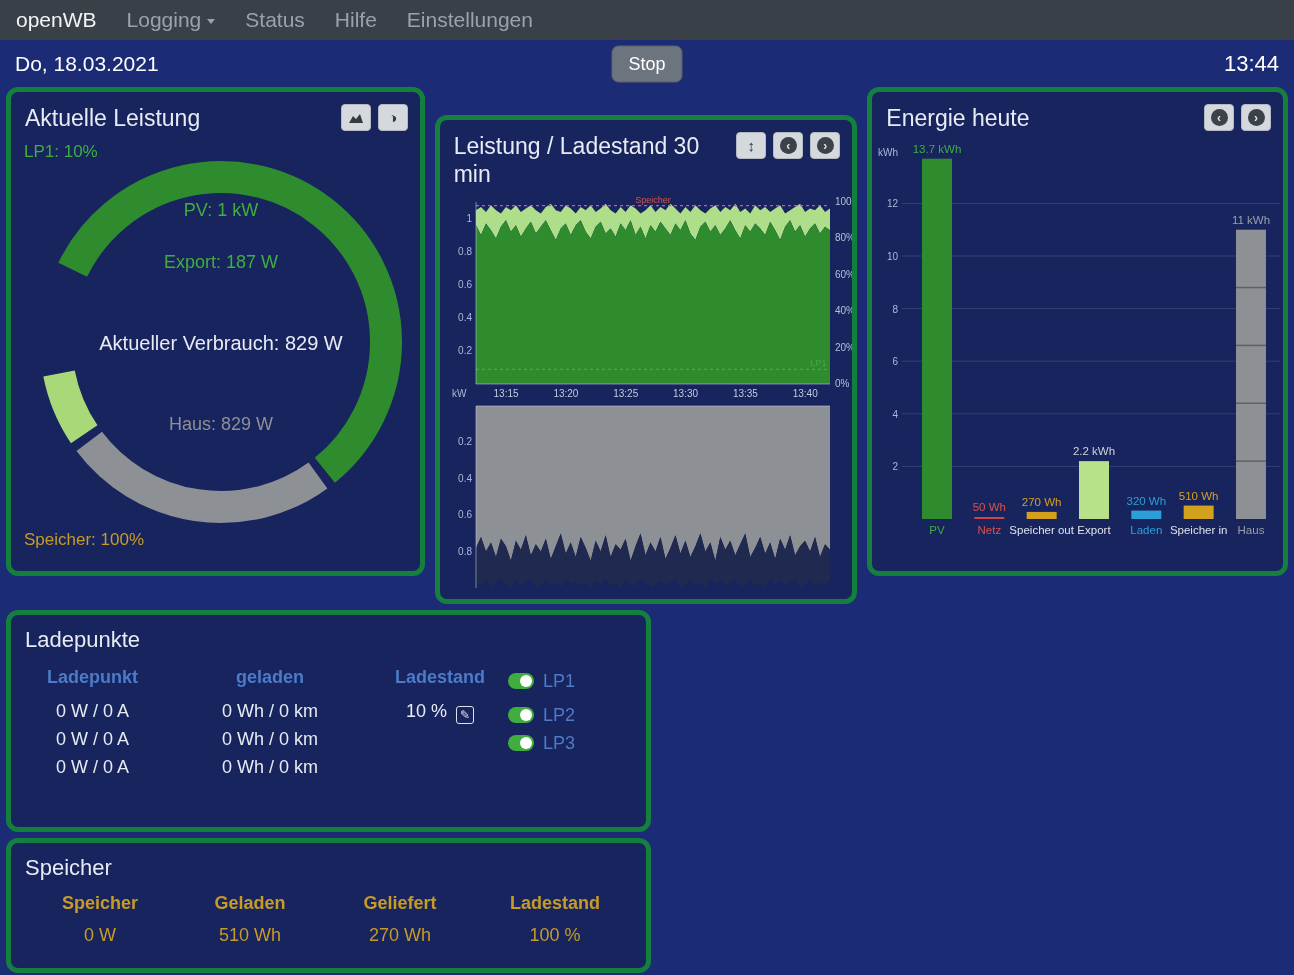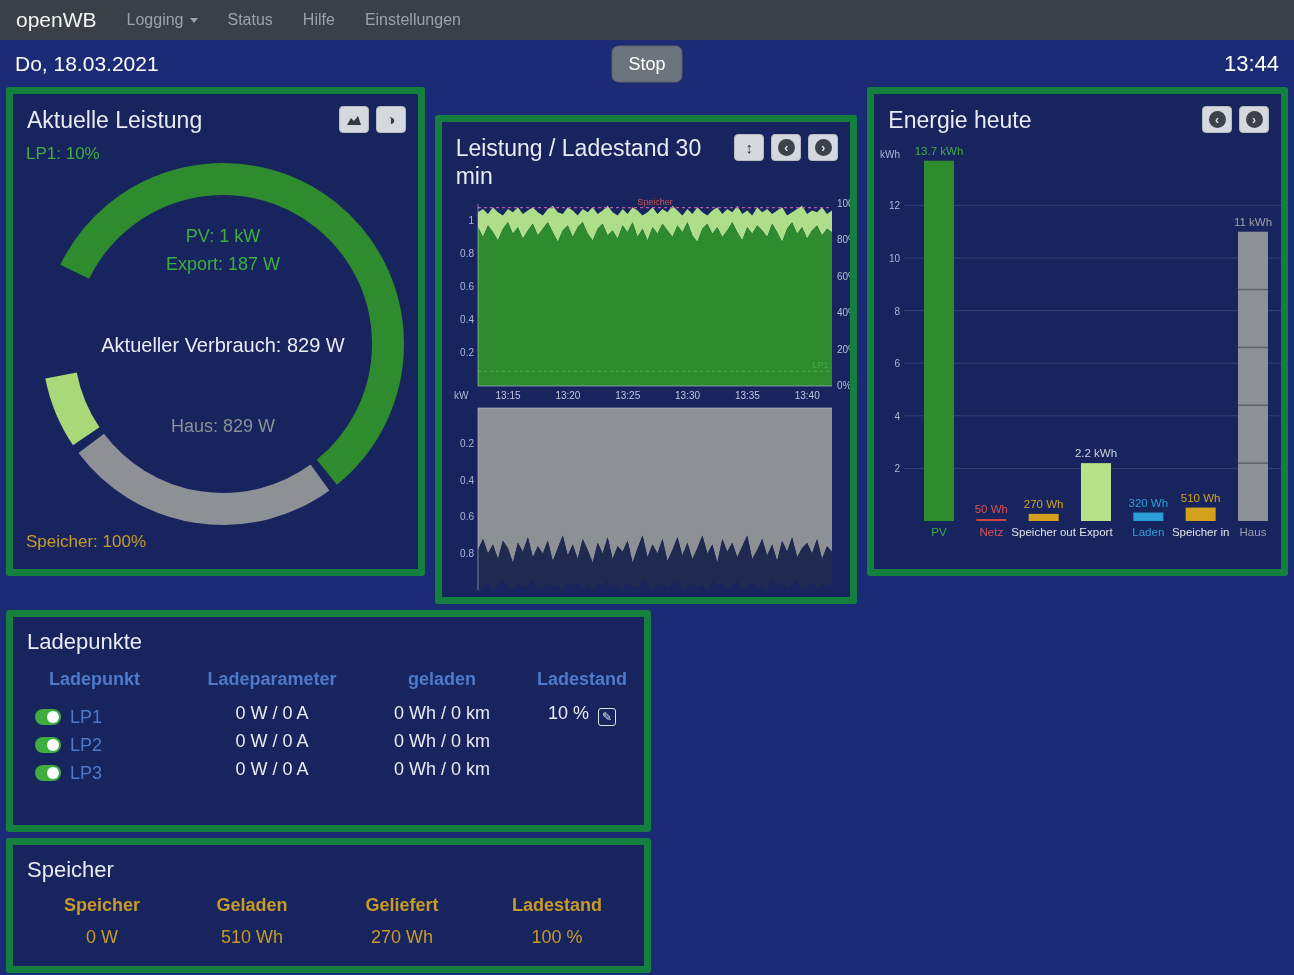--- a/index.html
+++ b/index.html
@@ -3,46 +3,46 @@
 <meta charset="utf-8">
 <style>
   *{box-sizing:border-box;margin:0;padding:0;}
   html,body{width:1294px;height:975px;}
   body{background:#1c2b75;font-family:"Liberation Sans",sans-serif;overflow:hidden;}
 
   
   .navbar{height:40px;background:#394048;display:flex;align-items:center;padding:0 16px;}
   .brand{color:#f2f4f6;font-size:21px;margin-right:30px;cursor:pointer;}
   .nav-items{display:flex;gap:30px;align-items:center;list-style:none;}
-  .nav-link{color:#9ba2a9;font-size:16px;cursor:pointer;}
+  .nav-link{color:#9ba2a9;font-size:21px;cursor:pointer;}
   .caret{display:inline-block;border-left:4px solid transparent;border-right:4px solid transparent;border-top:5px solid #9ba2a9;margin-left:6px;vertical-align:middle;}
 
   
   .topbar{height:47px;display:flex;align-items:center;padding:0 15px;position:relative;color:#fff;}
   .date{font-size:21px;}
   .stop-btn{position:absolute;left:50%;top:50%;transform:translate(-50%,-50%);background:#6c757d;color:#fff;border:1px solid #5c636a;border-radius:7px;font-size:18px;padding:7px 16px;cursor:pointer;font-family:inherit;}
   .time{margin-left:auto;font-size:22px;}
 
   
   .cards-row{display:flex;gap:10px;margin:0 6px;}
-  .card{background:#17245e;border:7px solid #15803d;border-radius:3px;position:relative;overflow:hidden;}
+  .card{background:#17245e;border:5px solid #15803d;border-radius:12px;position:relative;overflow:hidden;}
   .card1{width:420px;height:489px;}
   .card2{width:424px;height:489px;margin-top:28px;}
   .card3{width:422px;height:489px;}
   .card-head{display:flex;justify-content:space-between;align-items:flex-start;padding:12px 12px 0 14px;}
   .card-title{color:#e8ebf3;font-size:23px;line-height:1.22;font-weight:400;}
   .card2 .card-title{width:278px;}
   .head-btns{display:flex;gap:7px;flex-shrink:0;}
   .hbtn{min-width:30px;height:27px;background:#d5d9de;border:1px solid #b4bac1;border-radius:4px;display:flex;align-items:center;justify-content:center;color:#343a40;font-size:15px;cursor:pointer;padding:0 4px;}
   .circ{width:17px;height:17px;border-radius:50%;background:#3b4249;color:#e4e7ea;font-size:12px;font-weight:bold;display:flex;align-items:center;justify-content:center;line-height:1;}
 
   
   .donut-wrap{position:absolute;top:60px;left:20px;width:380px;height:380px;}
   .d-label{position:absolute;width:100%;text-align:center;}
-  .d-pv{top:72px;color:#3fae3f;font-size:18px;}
+  .d-pv{top:48px;color:#3fae3f;font-size:18px;}
   .d-export{top:100px;color:#3fae3f;font-size:18px;}
   .d-verbrauch{top:180px;color:#e8ebf3;font-size:20px;}
   .d-haus{top:262px;color:#8d9095;font-size:18px;}
   .lp1-badge{position:absolute;top:50px;left:13px;color:#3fae3f;font-size:17px;}
   .speicher-badge{position:absolute;top:438px;left:13px;color:#c79b26;font-size:17px;}
 
   .ts-svg{position:absolute;left:6px;top:74px;}
   .energy-svg{position:absolute;left:6px;top:50px;}
   svg text{font-family:"Liberation Sans",sans-serif;}
 
@@ -227,21 +227,20 @@
         <text x="372.98" y="81.69999999999999" text-anchor="middle" fill="#9aa0a6" font-size="11.5">11 kWh</text>
         <text x="372.98" y="392" text-anchor="middle" fill="#9aa0a6" font-size="11.5">Haus</text>
       </svg>
   </div>
 </div>
 
 <div class="card card-lade">
   <div class="lower-title">Ladepunkte</div>
   <div class="lp-grid">
     <div class="hcell">Ladepunkt</div>
-    <div class="hcell">Ladeparameter</div>
     <div class="hcell">geladen</div>
     <div class="hcell">Ladestand</div>
 
     <div class="cell name-cell">
       <span class="toggle"></span>
       <span class="lp-name">LP1</span>
     </div>
     <div class="cell">0 W / 0 A</div>
     <div class="cell">0 Wh / 0 km</div>
     <div class="cell">

